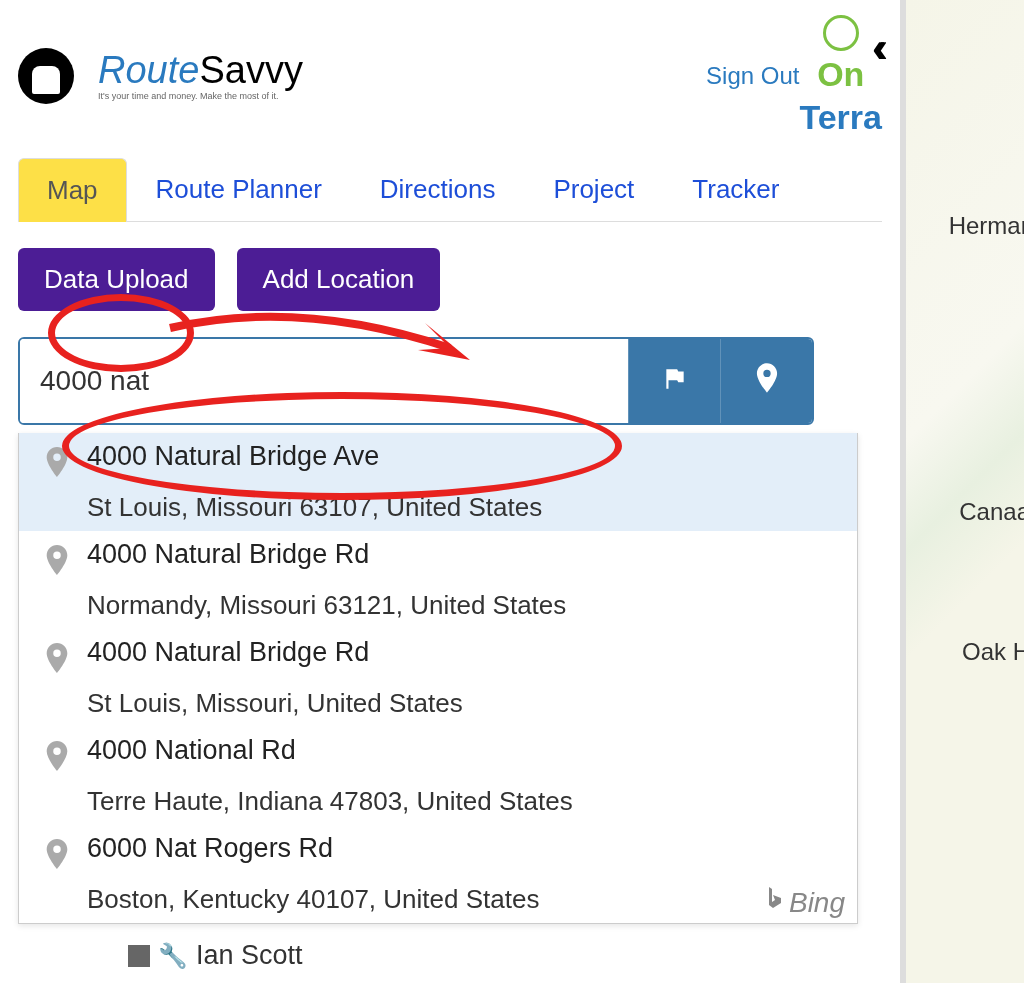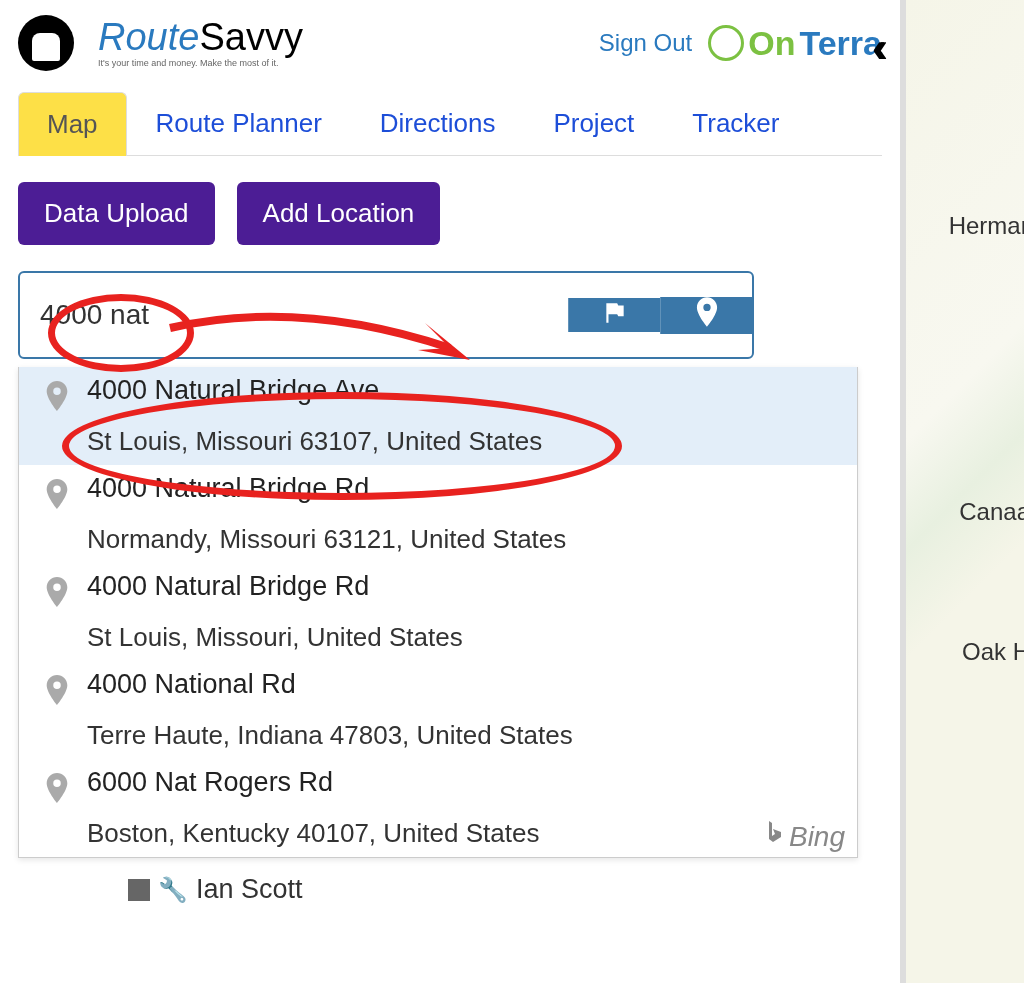--- a/index.html
+++ b/index.html
@@ -68,33 +68,33 @@
   }
   .logo-text .rs-route { color: #2a7abf; font-style: italic; font-weight: 500; }
   .logo-sub {
     font-size: 9px;
     color: #666;
     margin-top: 2px;
   }
   .header-right {
     display: flex;
     align-items: center;
-    gap: 16px;
   }
   .signout {
     color: #2a7abf;
     font-size: 24px;
     cursor: pointer;
   }
   .onterra {
     display: flex;
     align-items: center;
     gap: 4px;
     font-size: 34px;
     font-weight: bold;
+    flex-direction: column;
   }
   .onterra-globe {
     width: 36px;
     height: 36px;
     border: 3px solid #7cc142;
     border-radius: 50%;
     position: relative;
   }
   .onterra .on { color: #7cc142; }
   .onterra .terra { color: #2a7abf; }
@@ -139,26 +139,25 @@
     background: #4c1d95;
     color: #fff;
     border: none;
     padding: 16px 26px;
     font-size: 26px;
     border-radius: 6px;
     cursor: pointer;
   }
   .search-row {
     display: flex;
-    width: 736px;
+    width: 796px;
     height: 88px;
     border: 2px solid #3a77a8;
     border-radius: 6px;
     overflow: hidden;
-    align-items: center;
   }
   .search-input {
     flex: 1;
     border: none;
     font-size: 28px;
     padding: 0 20px;
     color: #333;
     outline: none;
   }
   .search-btn {

